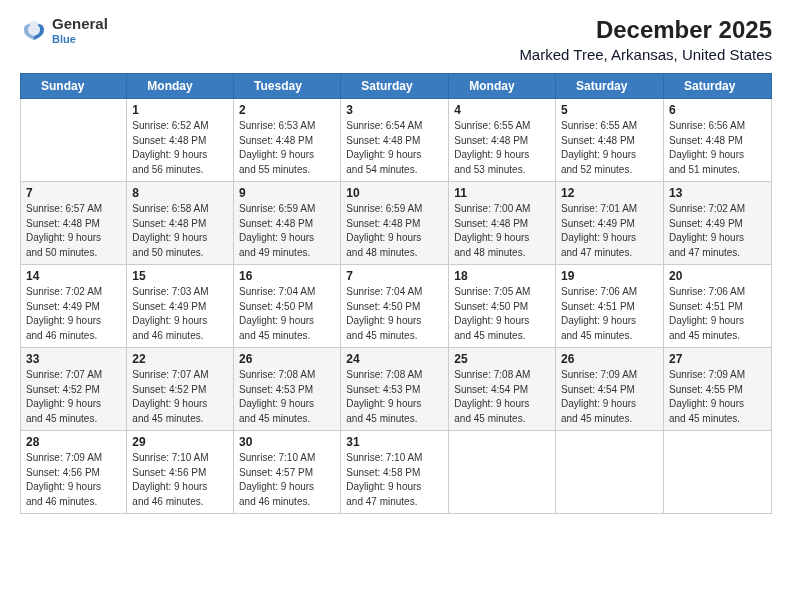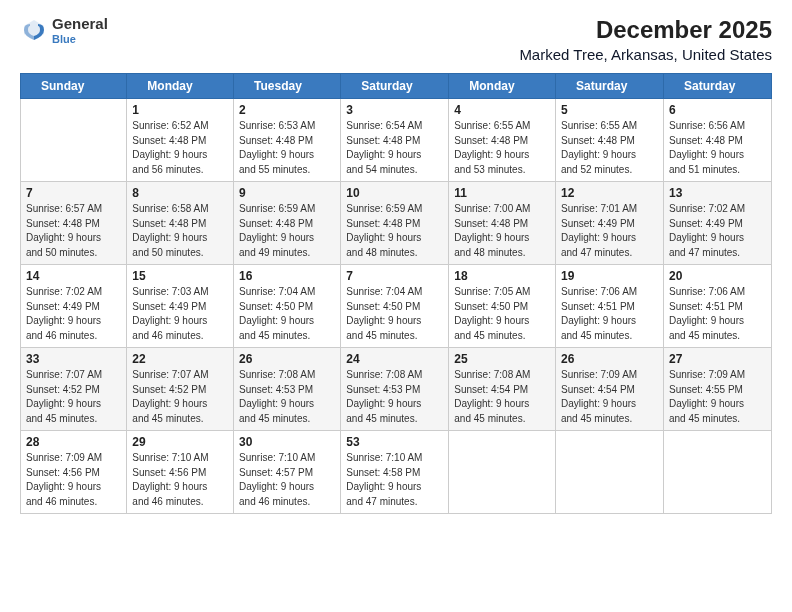--- a/index.html
+++ b/index.html
@@ -261,21 +261,21 @@
           </td>
           <td>
             <span class="day-number">29</span>
             <div class="day-info">Sunrise: 7:10 AM<br>Sunset: 4:56 PM<br>Daylight: 9 hours<br>and 46 minutes.</div>
           </td>
           <td>
             <span class="day-number">30</span>
             <div class="day-info">Sunrise: 7:10 AM<br>Sunset: 4:57 PM<br>Daylight: 9 hours<br>and 46 minutes.</div>
           </td>
           <td>
-            <span class="day-number">53</span>
+            <span class="day-number">31</span>
             <div class="day-info">Sunrise: 7:10 AM<br>Sunset: 4:58 PM<br>Daylight: 9 hours<br>and 47 minutes.</div>
           </td>
           <td class="empty-cell"></td>
           <td class="empty-cell"></td>
           <td class="empty-cell"></td>
         </tr>
       </tbody>
   </table>
 </div>
 

